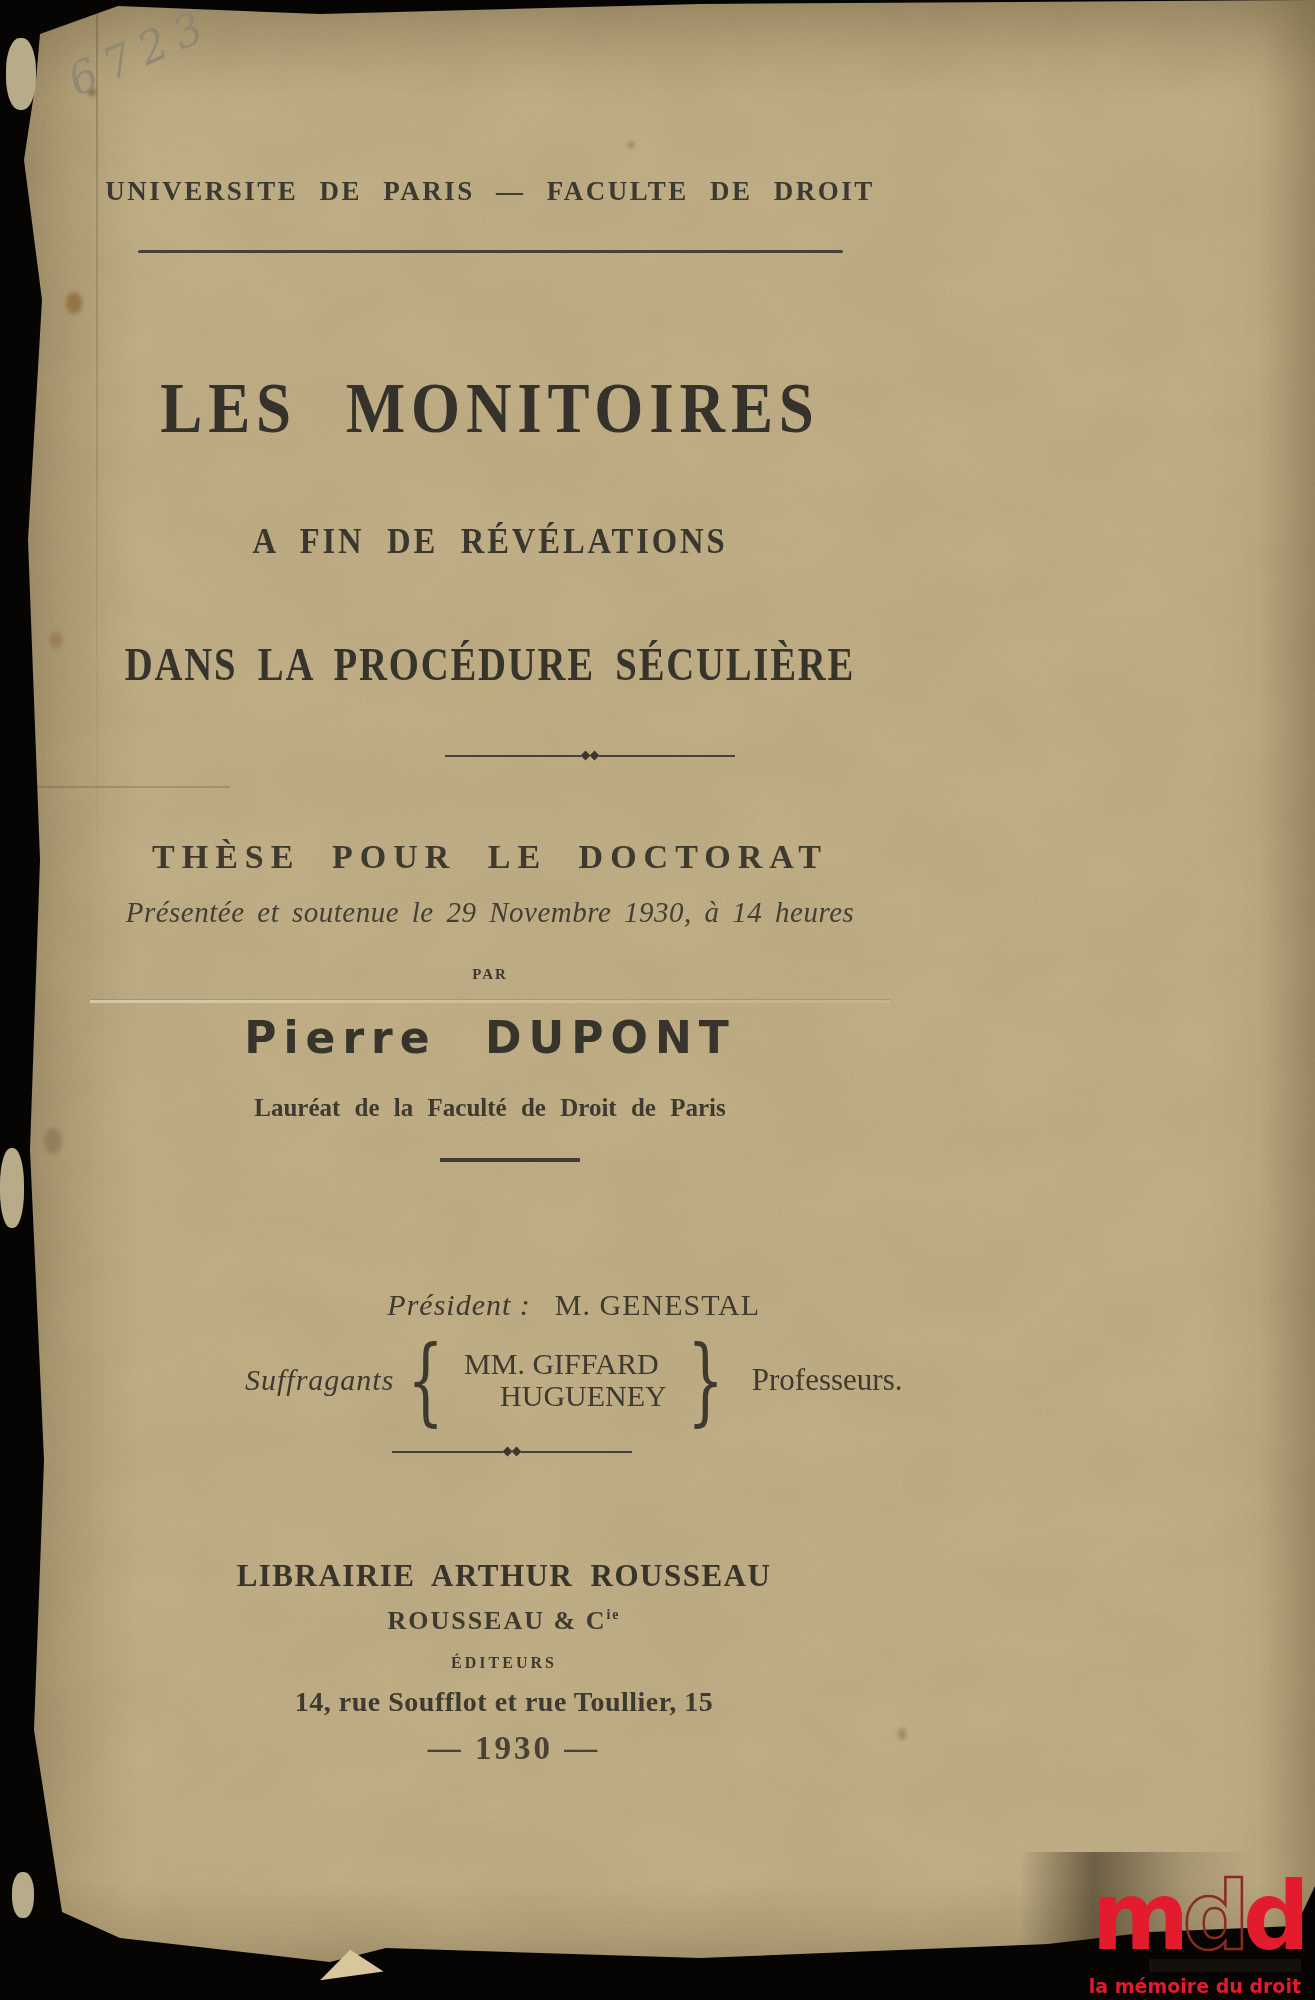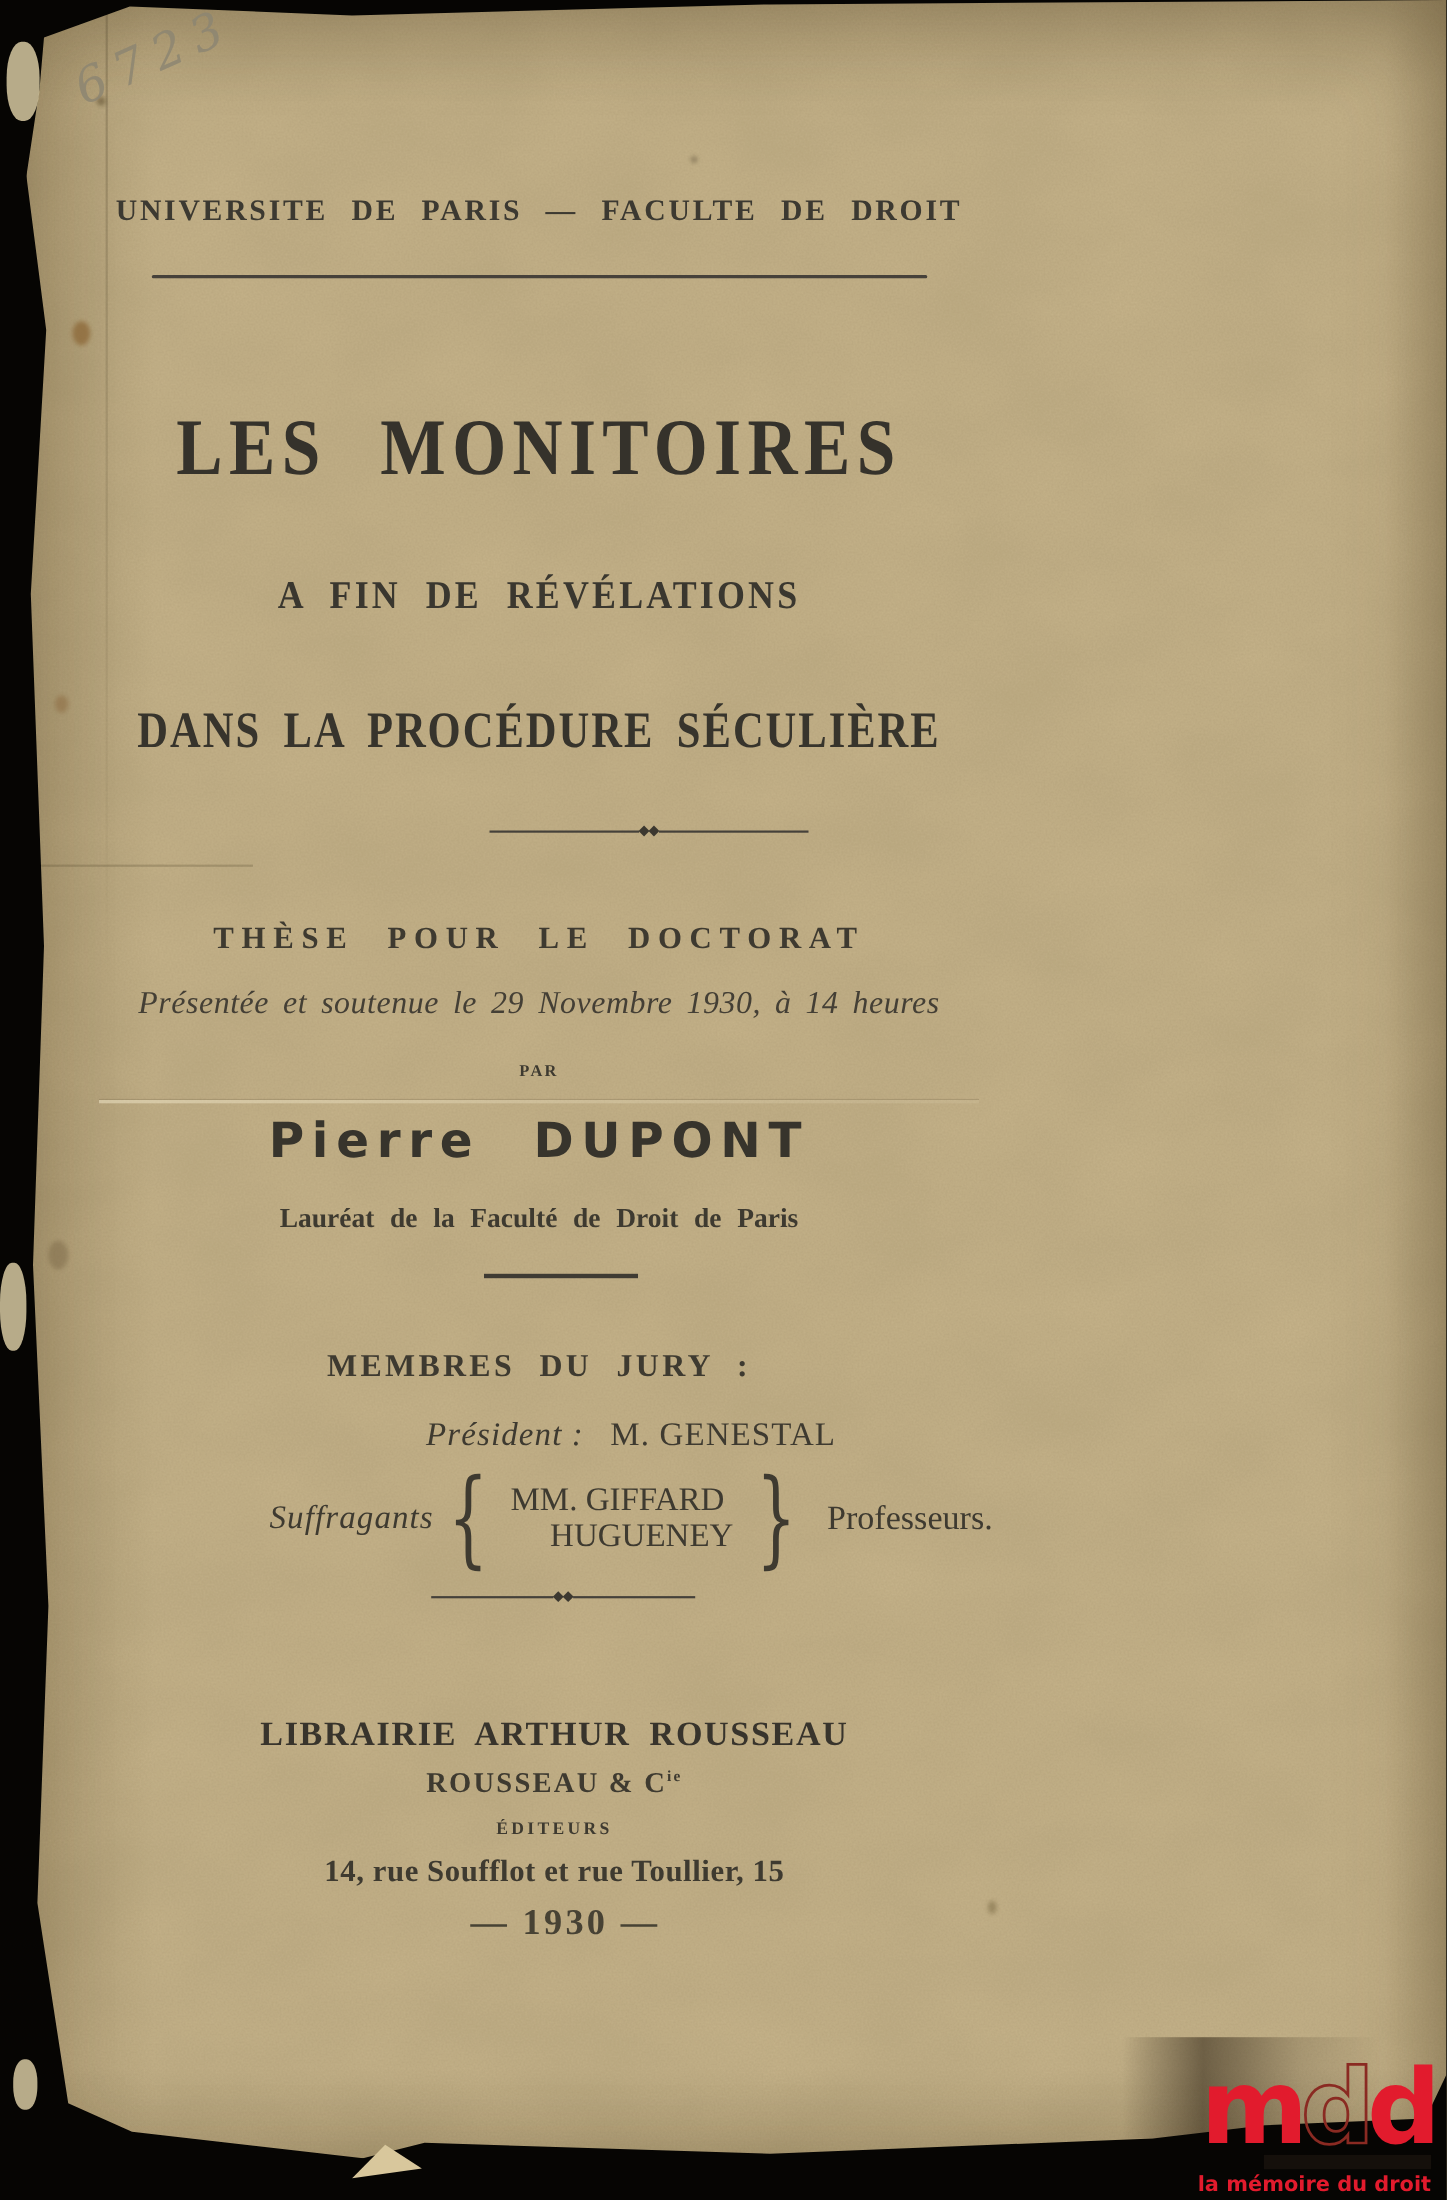--- a/index.html
+++ b/index.html
@@ -44,21 +44,21 @@
     transform:scale(.97,1.12);transform-origin:50% 0;color:#35322b;}
   .subtitle1{top:522px;font-size:34px;font-weight:bold;letter-spacing:3px;word-spacing:12px;
     transform:scale(.96,1.05);transform-origin:50% 0;color:#3a372f;}
   .subtitle2{top:638px;font-size:43px;font-weight:bold;letter-spacing:2px;word-spacing:10px;
     transform:scale(.9,1.08);transform-origin:50% 0;color:#37342c;}
   .ornament{position:absolute;display:flex;align-items:center;}
   .ornament .seg{height:2px;background:#45413a;flex:1;}
   .ornament .dot{width:7px;height:7px;background:#3c3830;transform:rotate(45deg);margin:0 1px;flex:none;}
   .divider1{top:752px;left:calc(50% - 45px);width:290px;}
   .divider2{top:1448px;left:calc(50% - 98px);width:240px;}
-  .thesis-heading{top:838px;font-size:28px;font-weight:bold;letter-spacing:7px;word-spacing:16px;}
+  .thesis-heading{top:838px;font-size:34px;font-weight:bold;letter-spacing:7px;word-spacing:16px;}
   .defense-note{top:896px;font-size:29px;font-style:italic;letter-spacing:.5px;word-spacing:5px;color:#4440366;color:#443f35;}
   .par-label{top:966px;font-size:15px;font-weight:bold;letter-spacing:2px;}
   .author-name{top:1012px;font-family:"DejaVu Sans",sans-serif;font-size:44px;font-weight:bold;
     letter-spacing:7px;word-spacing:26px;color:#37342c;}
   .author-credential{top:1094px;font-size:25px;font-weight:bold;word-spacing:8px;}
   .section-rule{position:absolute;top:1158px;left:calc(50% - 50px);width:140px;height:4px;background:#3f3b33;}
   .jury-heading{top:1226px;font-size:29px;font-weight:bold;letter-spacing:3px;word-spacing:12px;}
   .jury{position:absolute;top:1288px;left:205px;font-size:30px;}
   .jury-row1{display:flex;align-items:baseline;gap:24px;justify-content:center;}
   .president-label{font-style:italic;letter-spacing:1px;}
@@ -133,21 +133,20 @@
         <div class="dot"></div>
         <div class="seg"></div>
       </div>
 
       <div class="line thesis-heading">THÈSE POUR LE DOCTORAT</div>
       <div class="line defense-note">Présentée et soutenue le 29 Novembre 1930, à 14 heures</div>
       <div class="line par-label">PAR</div>
       <div class="line author-name">Pierre DUPONT</div>
       <div class="line author-credential">Lauréat de la Faculté de Droit de Paris</div>
       <div class="section-rule"></div>
-      <div class="line jury-heading">MEMBRES DU JURY :</div>
 
       <div class="jury">
         <div class="jury-row1">
           <span class="president-label">Président :</span>
           <span class="president-name">M. GENESTAL</span>
         </div>
         <div class="jury-row2">
           <span class="suffragants-label">Suffragants</span>
           <span class="brace">{</span>
           <span class="suff-names">

